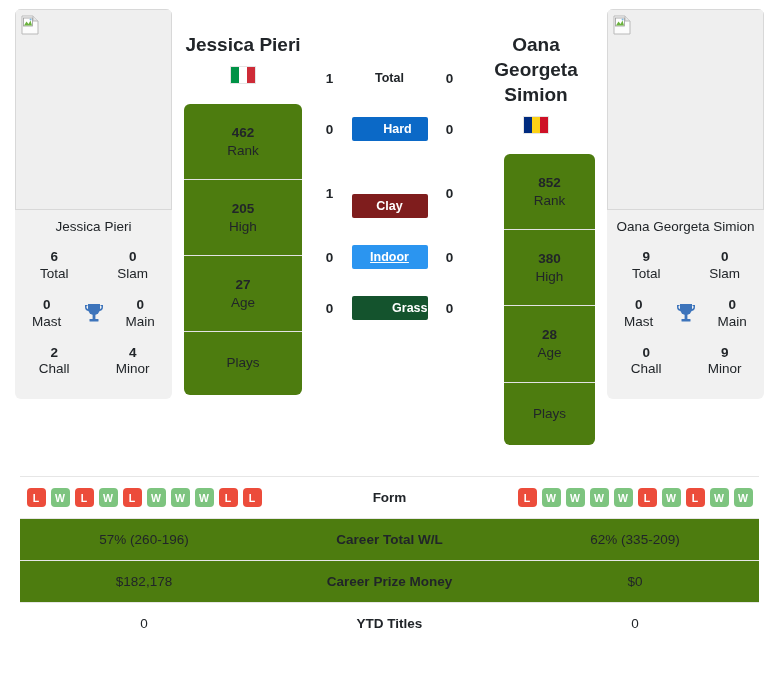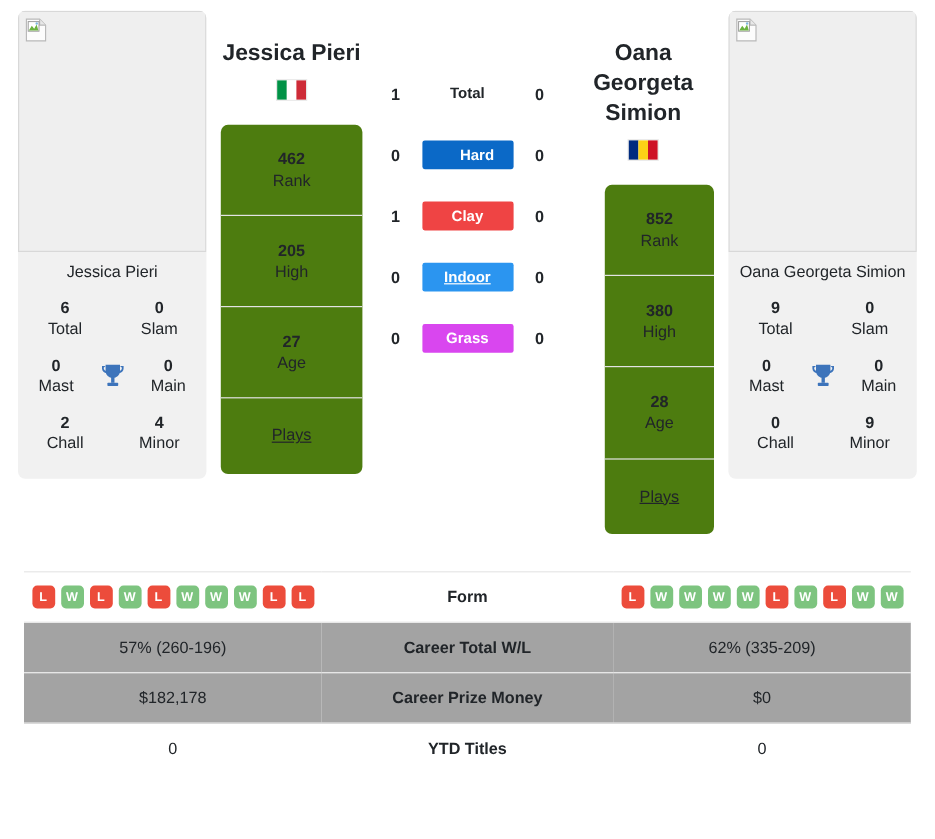--- a/index.html
+++ b/index.html
@@ -128,21 +128,21 @@
   }
   .rank-cell {
     text-align: center;
     padding: 20px 4px 20px 4px;
     border-bottom: 1px solid #e3e3e3;
     line-height: 1.3;
   }
   .rank-cell:last-child { border-bottom: none; }
   .rank-num { font-size: 13.5px; font-weight: bold; display:block; }
   .rank-lbl { font-size: 13.5px; display:block; }
-  .rank-cell.plays { padding: 22px 4px 23px 4px; text-decoration: underline; }
+  .rank-cell.plays { padding: 22px 4px 23px 4px; }
 
   
   .center-col {
     flex: 1 1 auto;
     display: flex;
     flex-direction: column;
     align-items: center;
     padding-top: 57px;
   }
   .srow {
@@ -178,21 +178,21 @@
   }
 
   
   .stats-table {
     width: 739px;
     margin: 0 20px;
     border-collapse: collapse;
     table-layout: fixed;
   }
   .stats-table tr { border-top: 1px solid #e6e6e6; }
-  .stats-table tr.alt { background: #a3a3a3; }
+  .stats-table tr.alt { background: #4d7c0f; }
   .stats-table td {
     padding: 0;
     height: 41px;
     vertical-align: middle;
     font-size: 13.5px;
     color: #212529;
     text-align: center;
   }
   .stats-table td.mid {
     font-weight: bold;
@@ -316,31 +316,31 @@
           <div class="slabel plain">Total</div>
           <div class="sscore">0</div>
         </div>
         <div class="srow">
           <div class="sscore">0</div>
           <div class="slabel" style="background: rgb(11, 105, 199); padding-left: 16px;">Hard</div>
           <div class="sscore">0</div>
         </div>
         <div class="srow">
           <div class="sscore">1</div>
-          <div class="slabel" style="background: #ef4444;">Clay</div>
+          <div class="slabel" style="background: #7f1d1d; margin-top: 26px;">Clay</div>
           <div class="sscore">0</div>
         </div>
         <div class="srow">
           <div class="sscore">0</div>
           <div class="slabel" style="background: rgb(43, 149, 240); text-decoration: underline;">Indoor</div>
           <div class="sscore">0</div>
         </div>
         <div class="srow">
           <div class="sscore">0</div>
-          <div class="slabel" style="background: #d946ef;">Grass</div>
+          <div class="slabel" style="background: #14532d; text-align: right;">Grass</div>
           <div class="sscore">0</div>
         </div>
       </div>
 
     <div class="name-col">
       <div class="pname right">Oana Georgeta Simion</div>
       <div class="flag-wrap">
         <div class="flag" id="right-flag">
           <span style="background: rgb(0, 43, 127);"></span>
             <span style="background: rgb(252, 209, 22);"></span>

